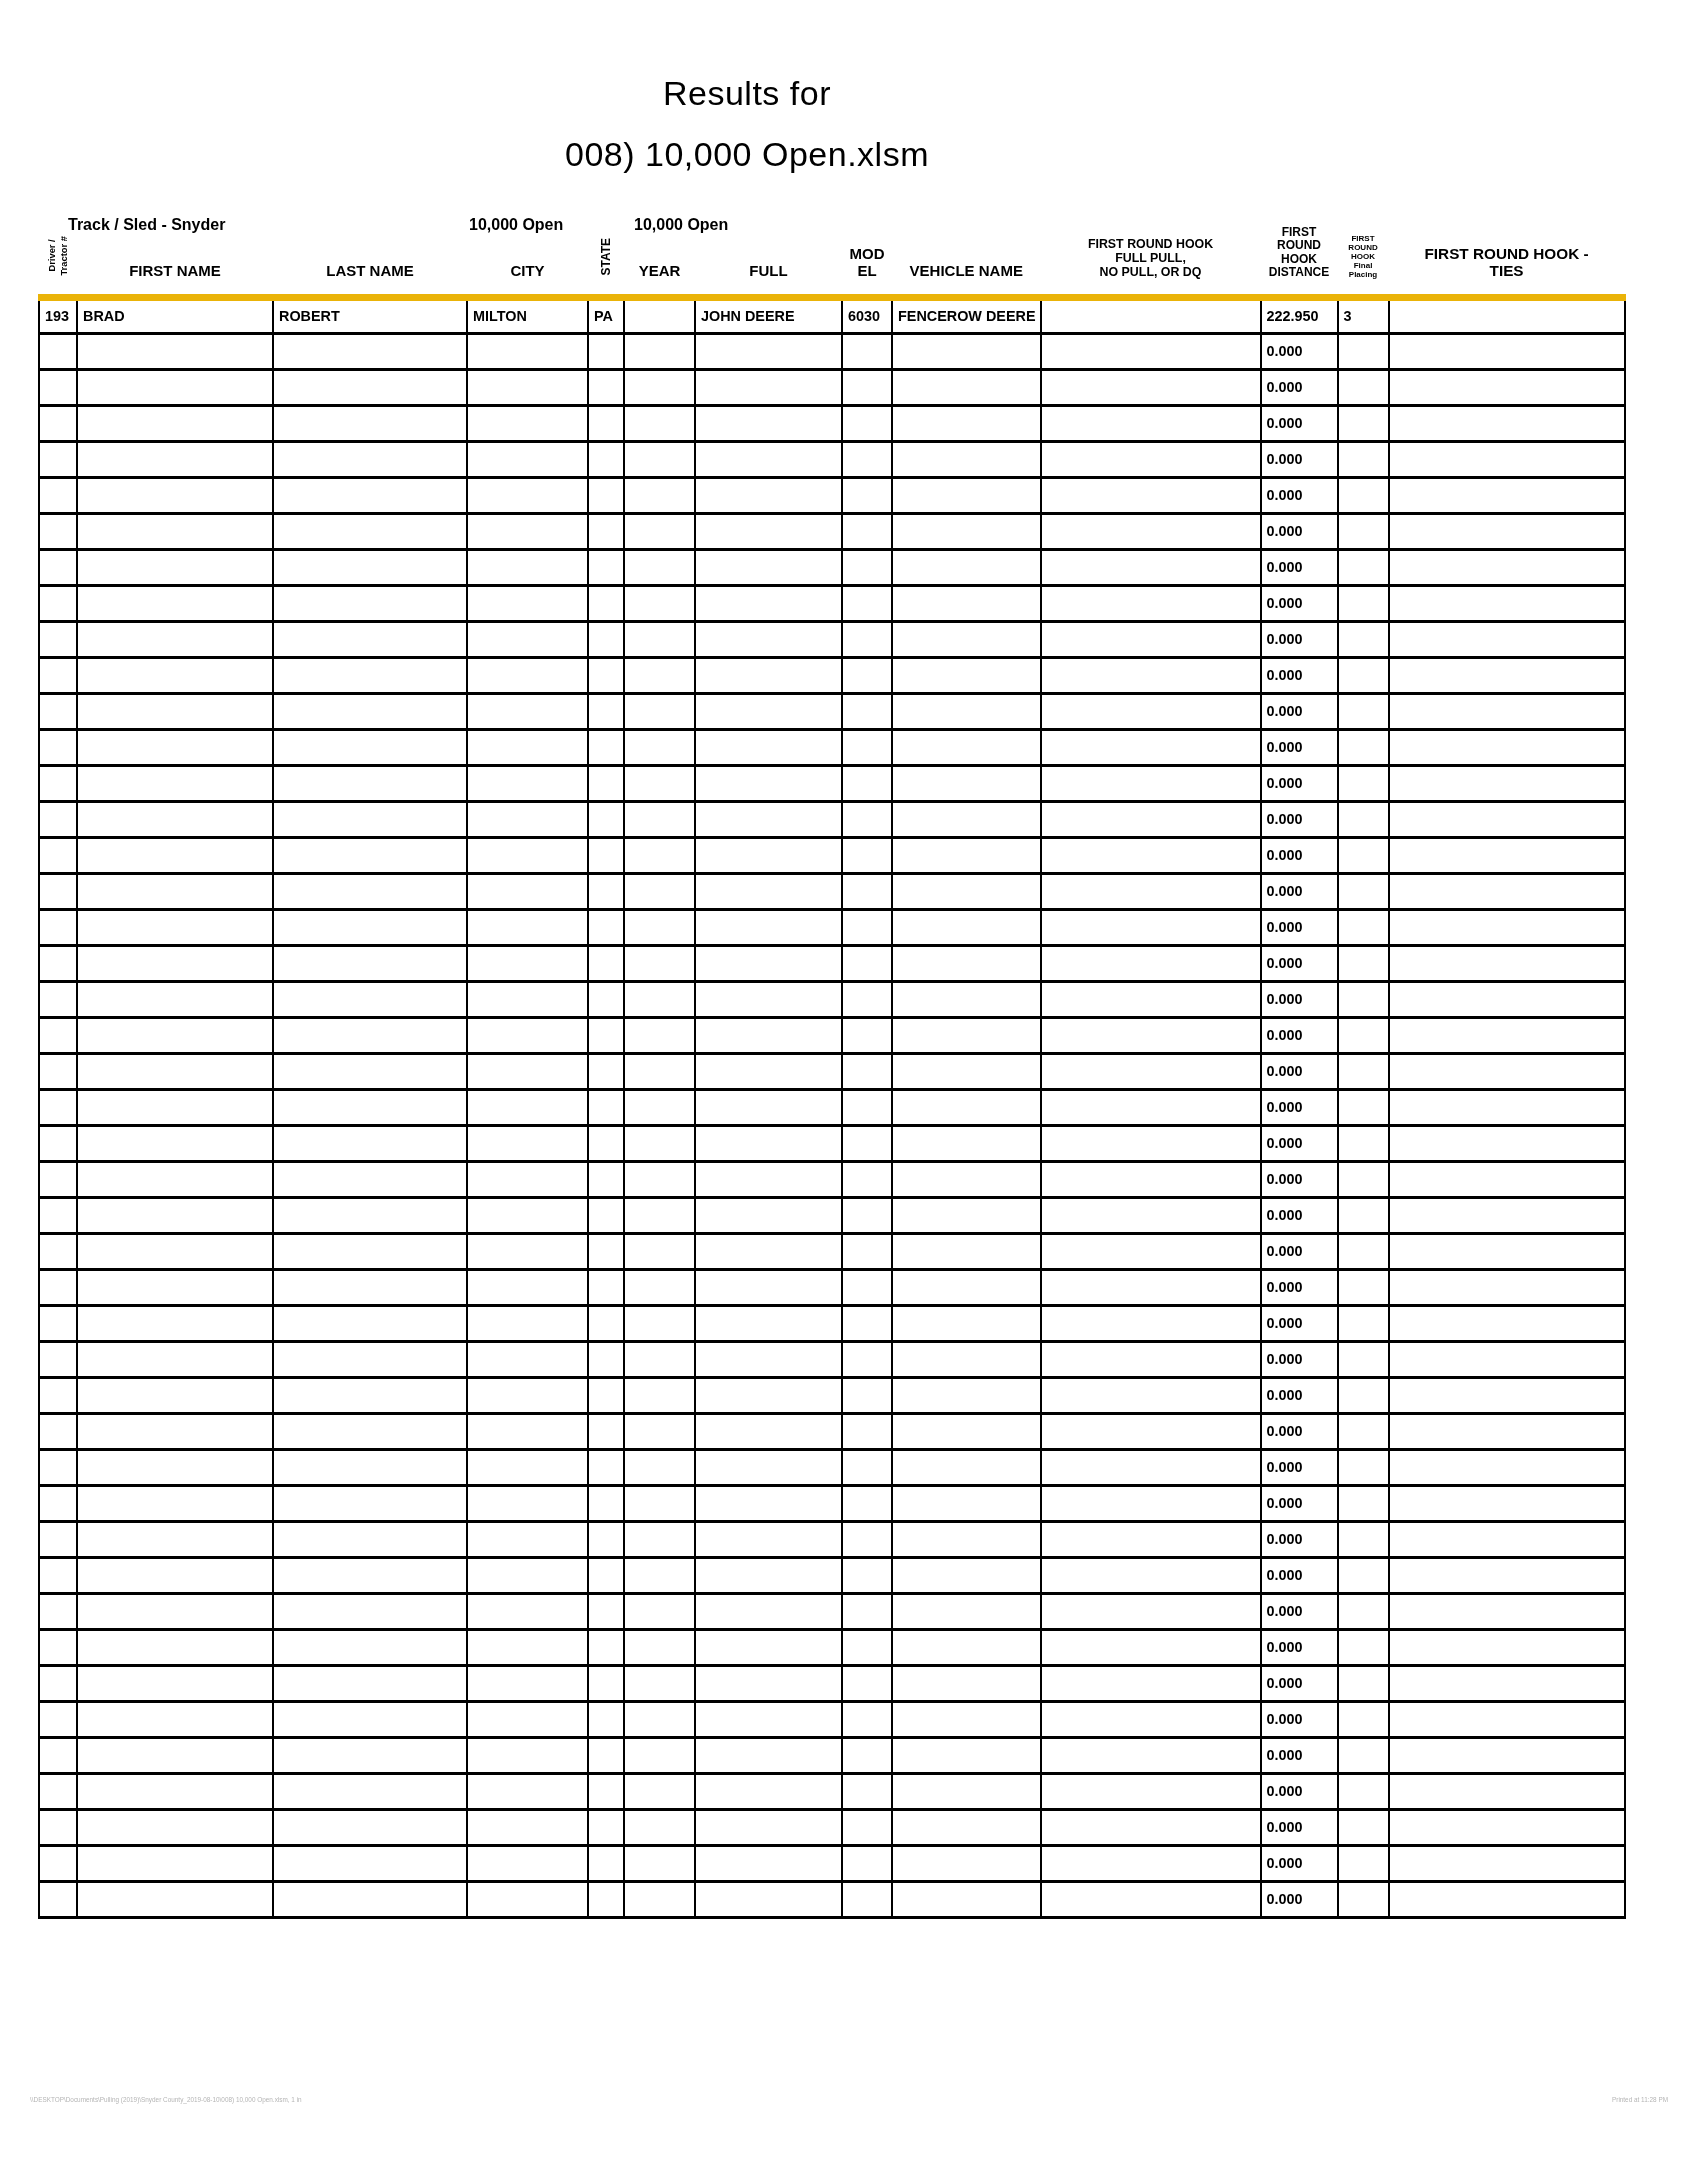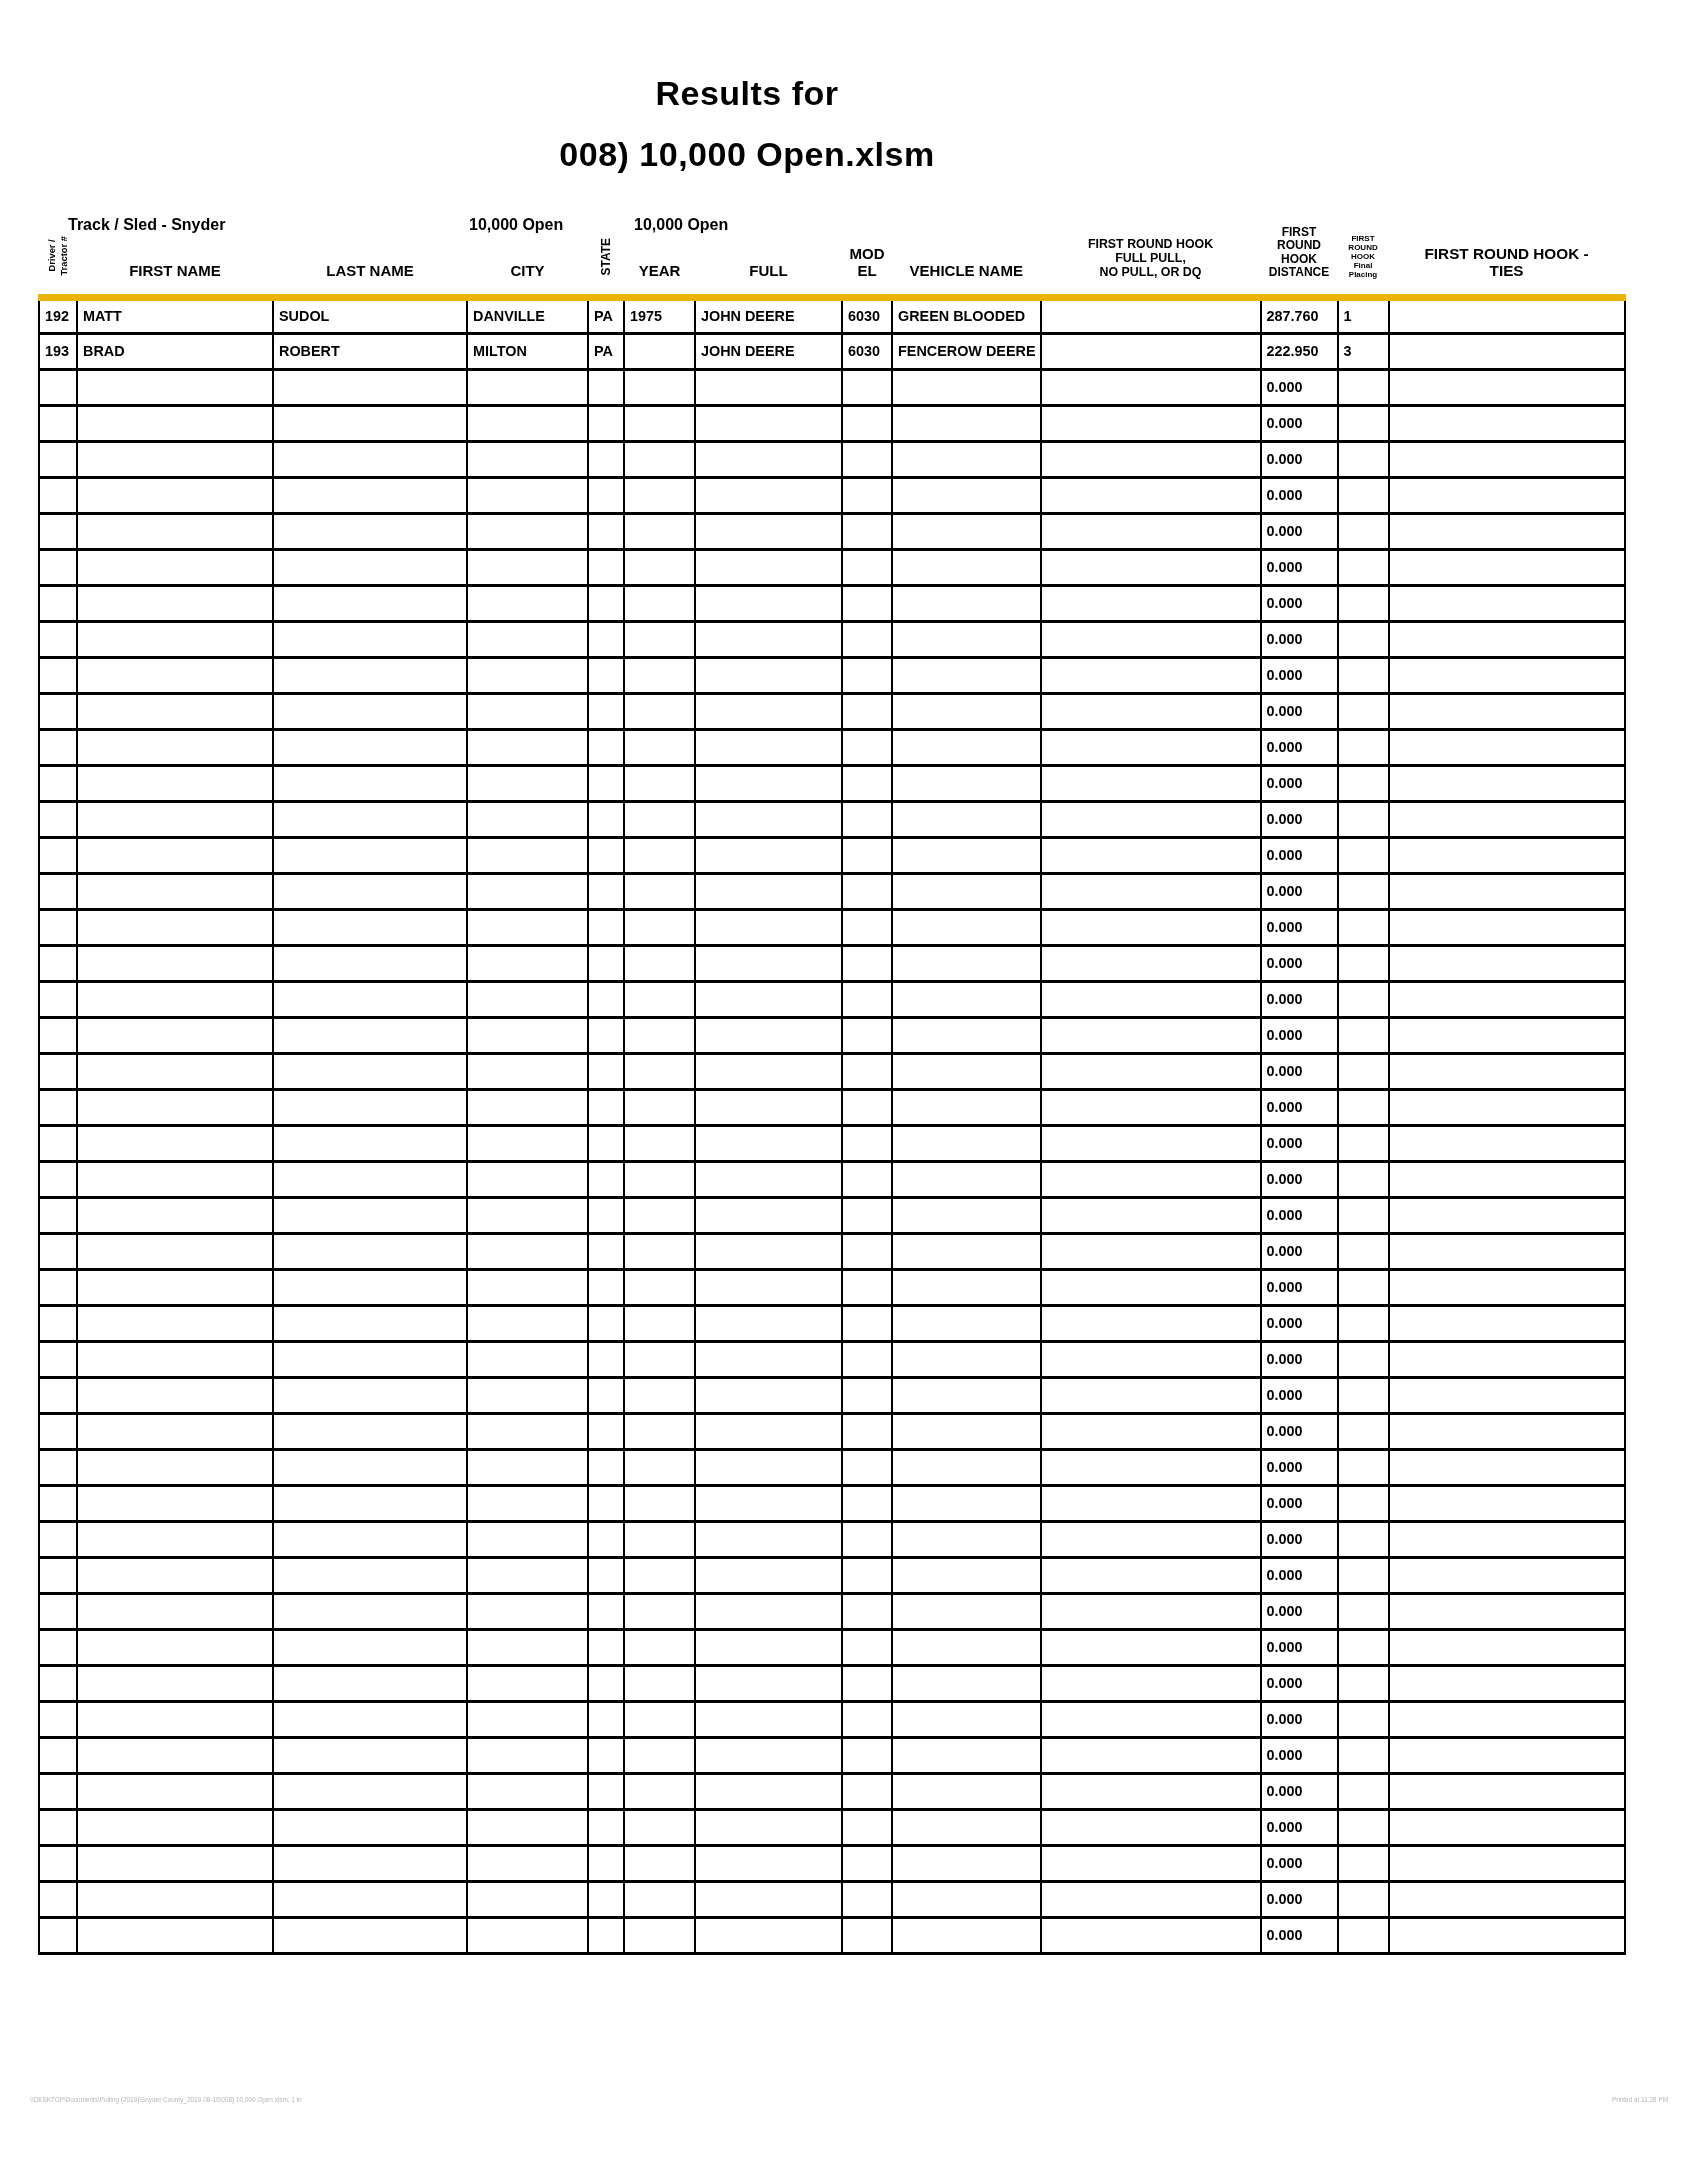--- a/index.html
+++ b/index.html
@@ -3,21 +3,21 @@
 <meta charset="utf-8">
 <style>
   html,body{margin:0;padding:0;background:#e8e8e8;}
   .page{
     position:relative;width:1683px;height:2178px;background:#ffffff;
     font-family:"Liberation Sans",sans-serif;color:#000;overflow:hidden;
   }
   
   .title{
     position:absolute;top:63px;left:0;width:1494px;text-align:center;
-    font-size:34px;font-weight:700;line-height:61px;letter-spacing:0.5px;
+    font-size:34px;font-weight:400;line-height:61px;letter-spacing:0.5px;
   }
   
   .meta{position:absolute;top:216px;font-size:16px;font-weight:700;white-space:nowrap;}
   .meta.track{left:68px;}
   .meta.class1{left:469px;}
   .meta.class2{left:634px;}
   
   table.results{
     position:absolute;left:38px;top:220px;border-collapse:collapse;table-layout:fixed;
   }
@@ -107,35 +107,20 @@
 ROUND
 HOOK
 Final
 Placing</th>
         <th class="h-ties">FIRST ROUND HOOK -
 TIES</th>
       </tr>
     </thead>
     <tbody id="tbody">
         <tr class="row">
-          <td class="a-right">192</td>
-          <td>MATT</td>
-          <td>SUDOL</td>
-          <td>DANVILLE</td>
-          <td>PA</td>
-          <td>1975</td>
-          <td>JOHN DEERE</td>
-          <td>6030</td>
-          <td>GREEN BLOODED</td>
-          <td></td>
-          <td class="a-right">287.760</td>
-          <td class="a-center">1</td>
-          <td></td>
-        </tr>
-        <tr class="row">
           <td class="a-right">193</td>
           <td>BRAD</td>
           <td>ROBERT</td>
           <td>MILTON</td>
           <td>PA</td>
           <td></td>
           <td>JOHN DEERE</td>
           <td>6030</td>
           <td>FENCEROW DEERE</td>
           <td></td>

